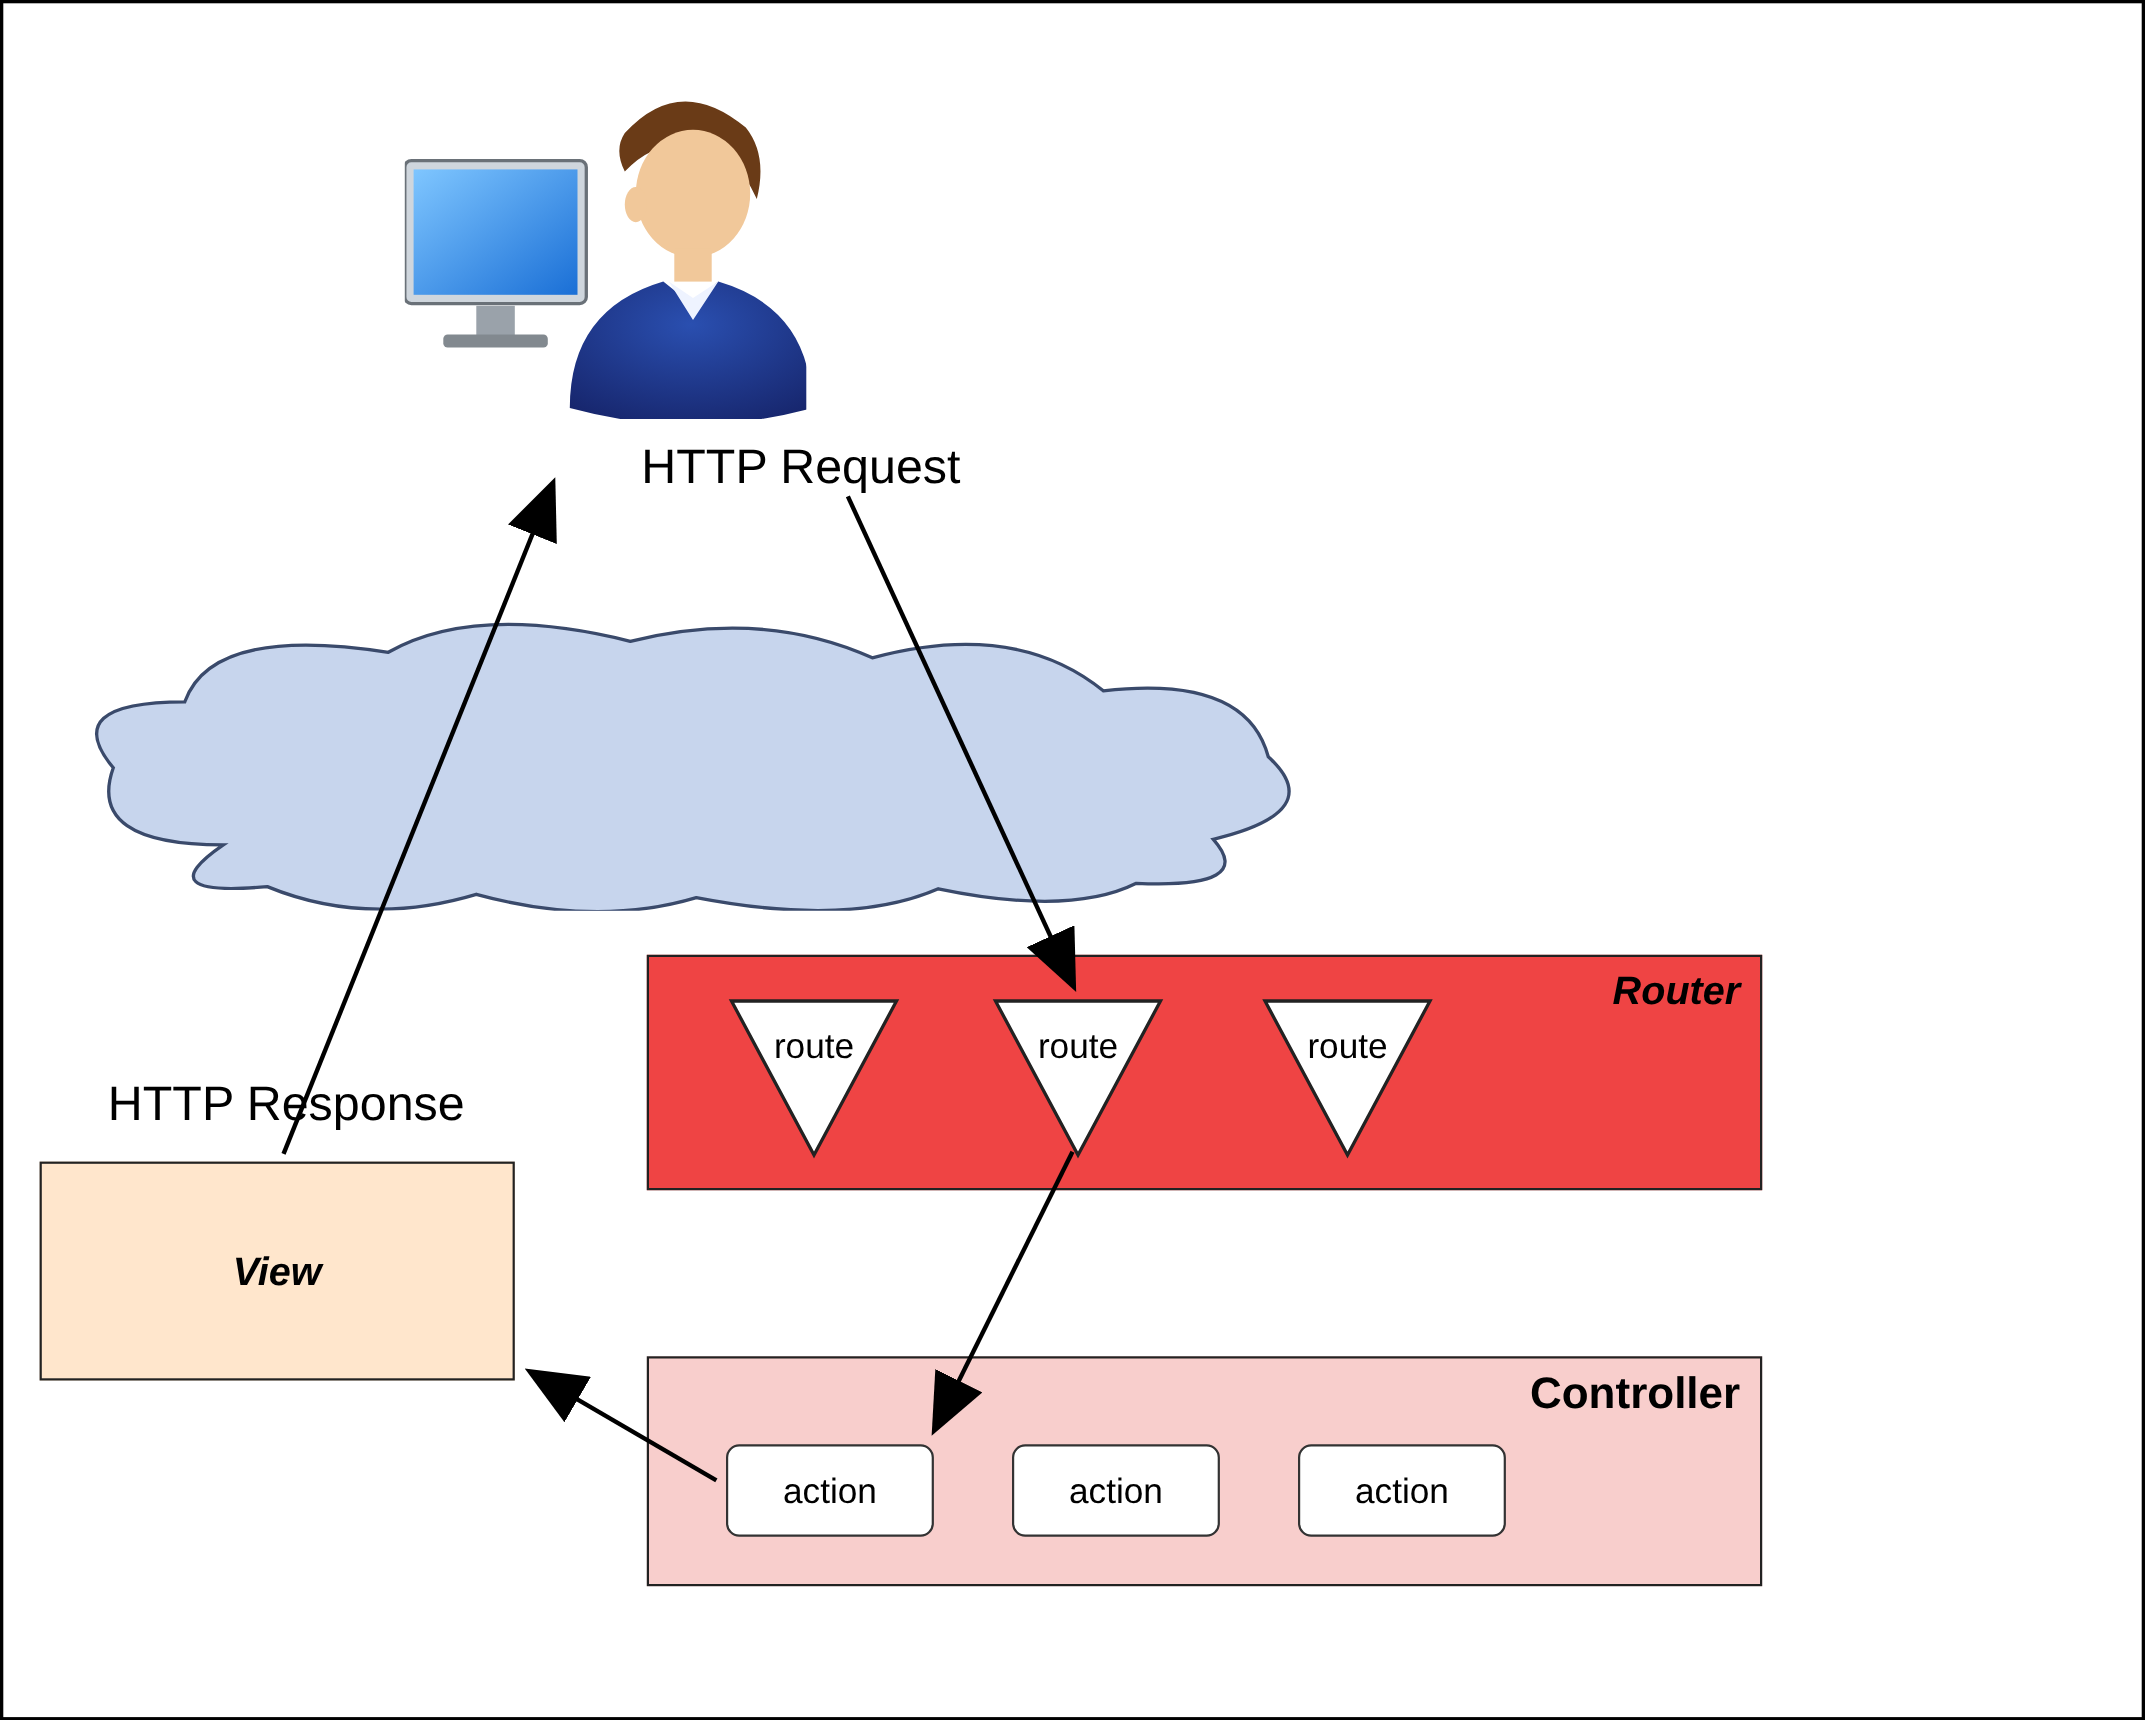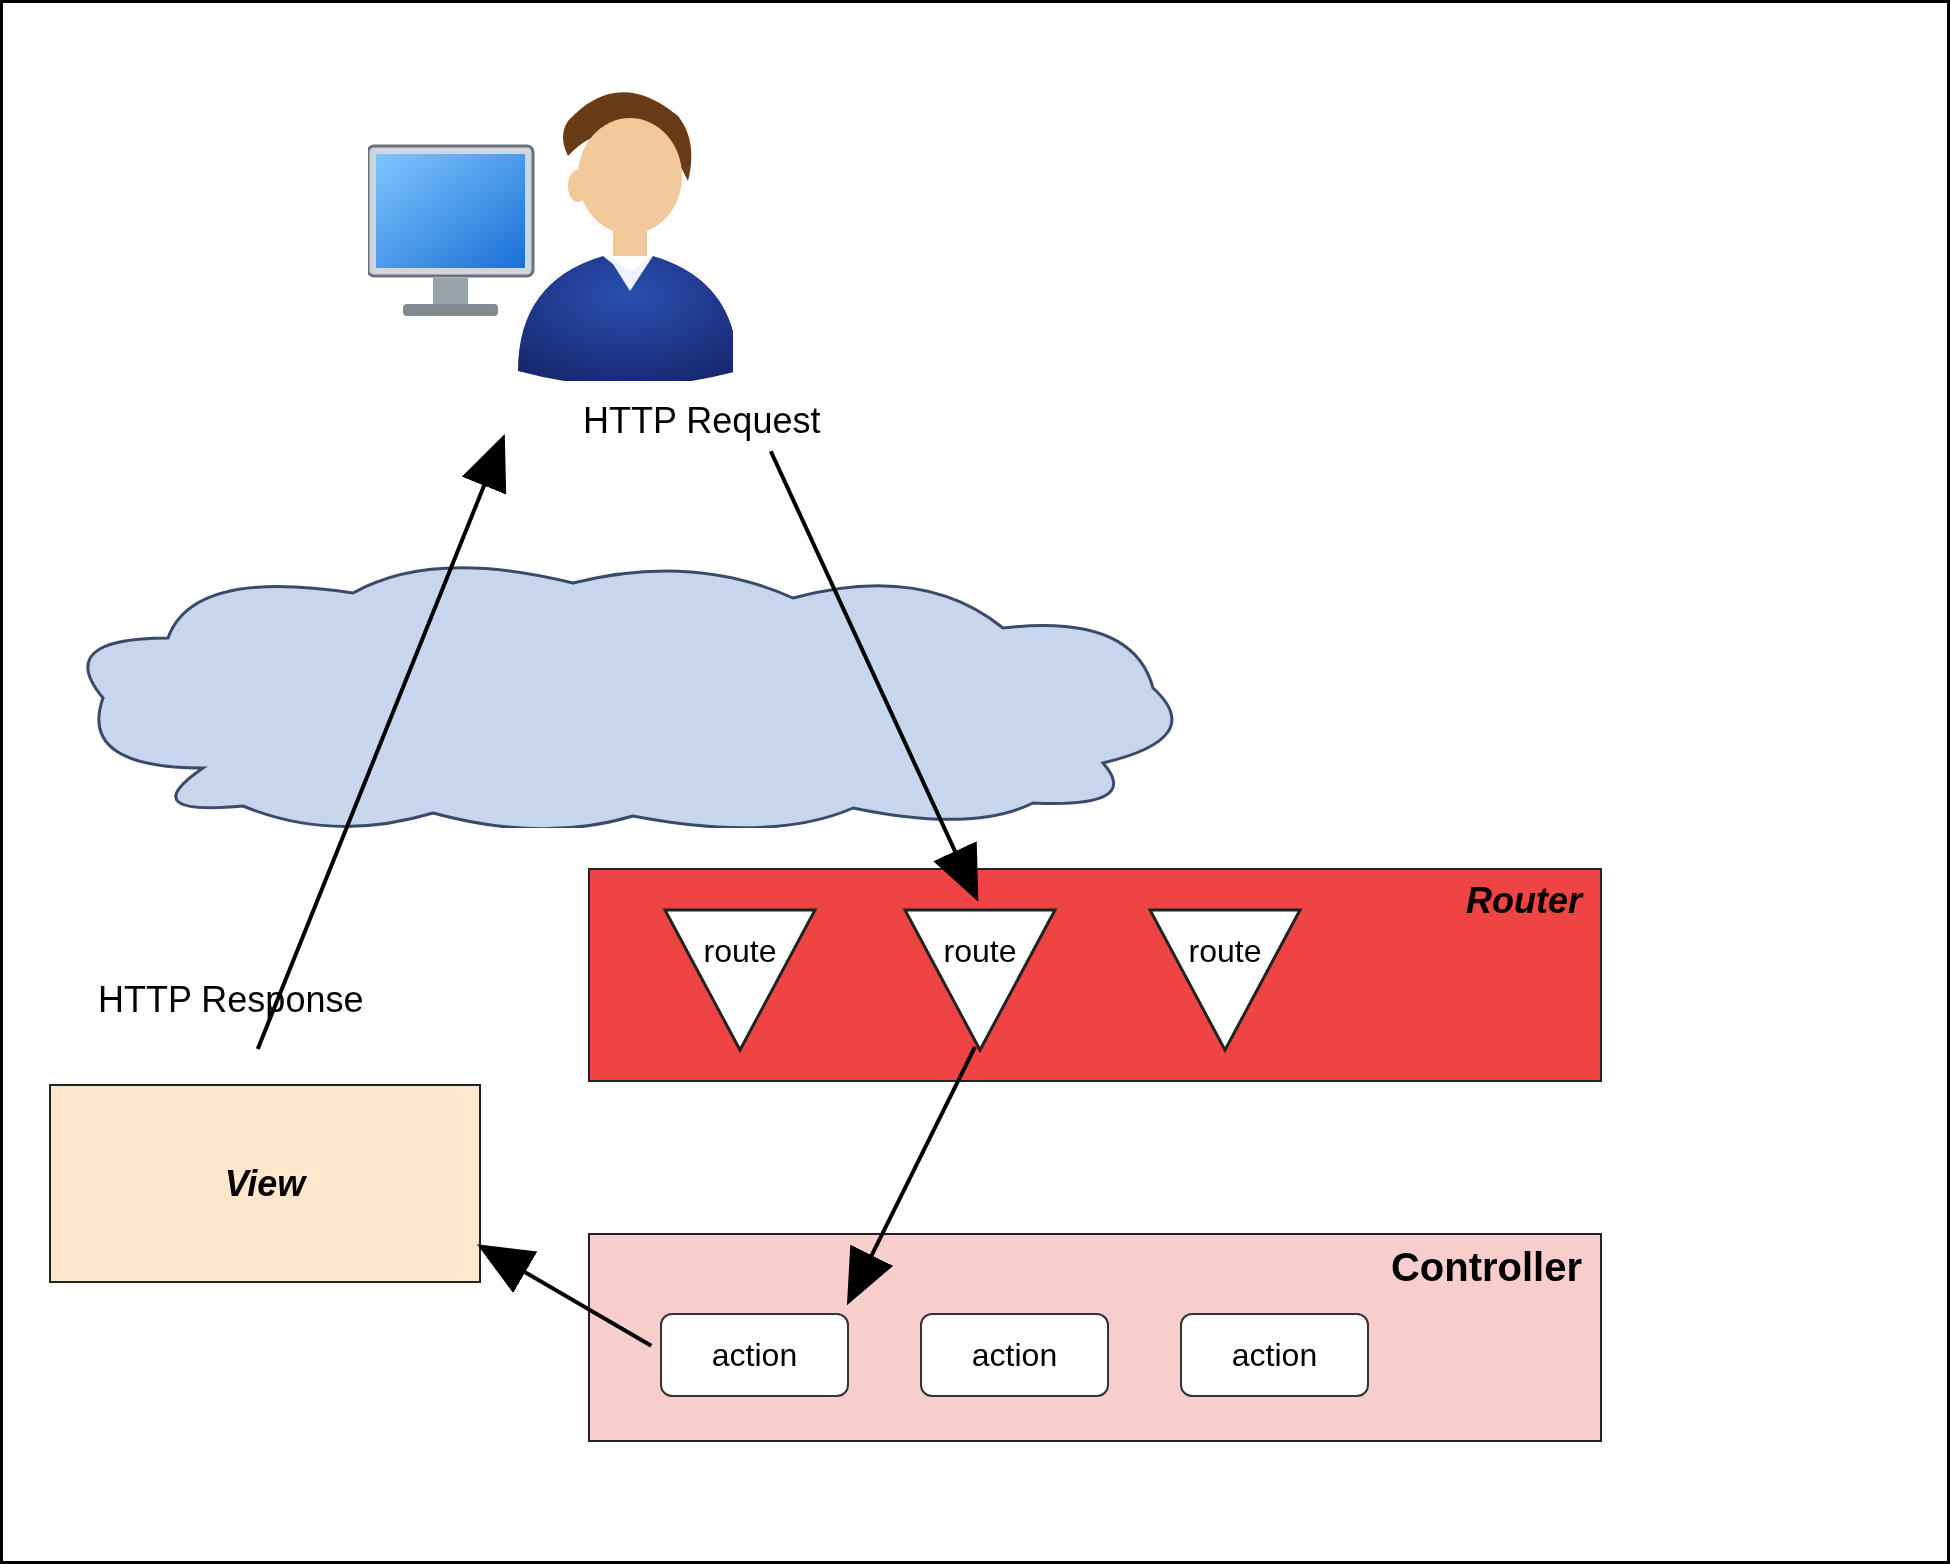--- a/index.html
+++ b/index.html
@@ -10,21 +10,21 @@
   }
   .canvas {
     position: relative;
     width: 1950px;
     height: 1564px;
     border: 3px solid #000;
     box-sizing: border-box;
   }
   .label {
     position: absolute;
-    font-size: 36px;
+    font-size: 44px;
     color: #000;
     white-space: nowrap;
   }
   
   .router-box {
     position: absolute;
     left: 585px;
     top: 865px;
     width: 1010px;
     height: 210px;
@@ -80,30 +80,29 @@
     border: 2px solid #333;
     border-radius: 12px;
     display: flex;
     align-items: center;
     justify-content: center;
     font-size: 32px;
   }
   
   .view-box {
     position: absolute;
-    left: 46px;
+    left: 33px;
     top: 1053px;
     width: 428px;
     height: 195px;
     background: #ffe6cc;
     border: 2px solid #222;
     display: flex;
     align-items: center;
     justify-content: center;
-    margin-top: 28px;
   }
   .view-title {
     font-size: 36px;
     font-style: italic;
     font-weight: bold;
   }
   
   .cloud {
     position: absolute;
     left: 70px;

